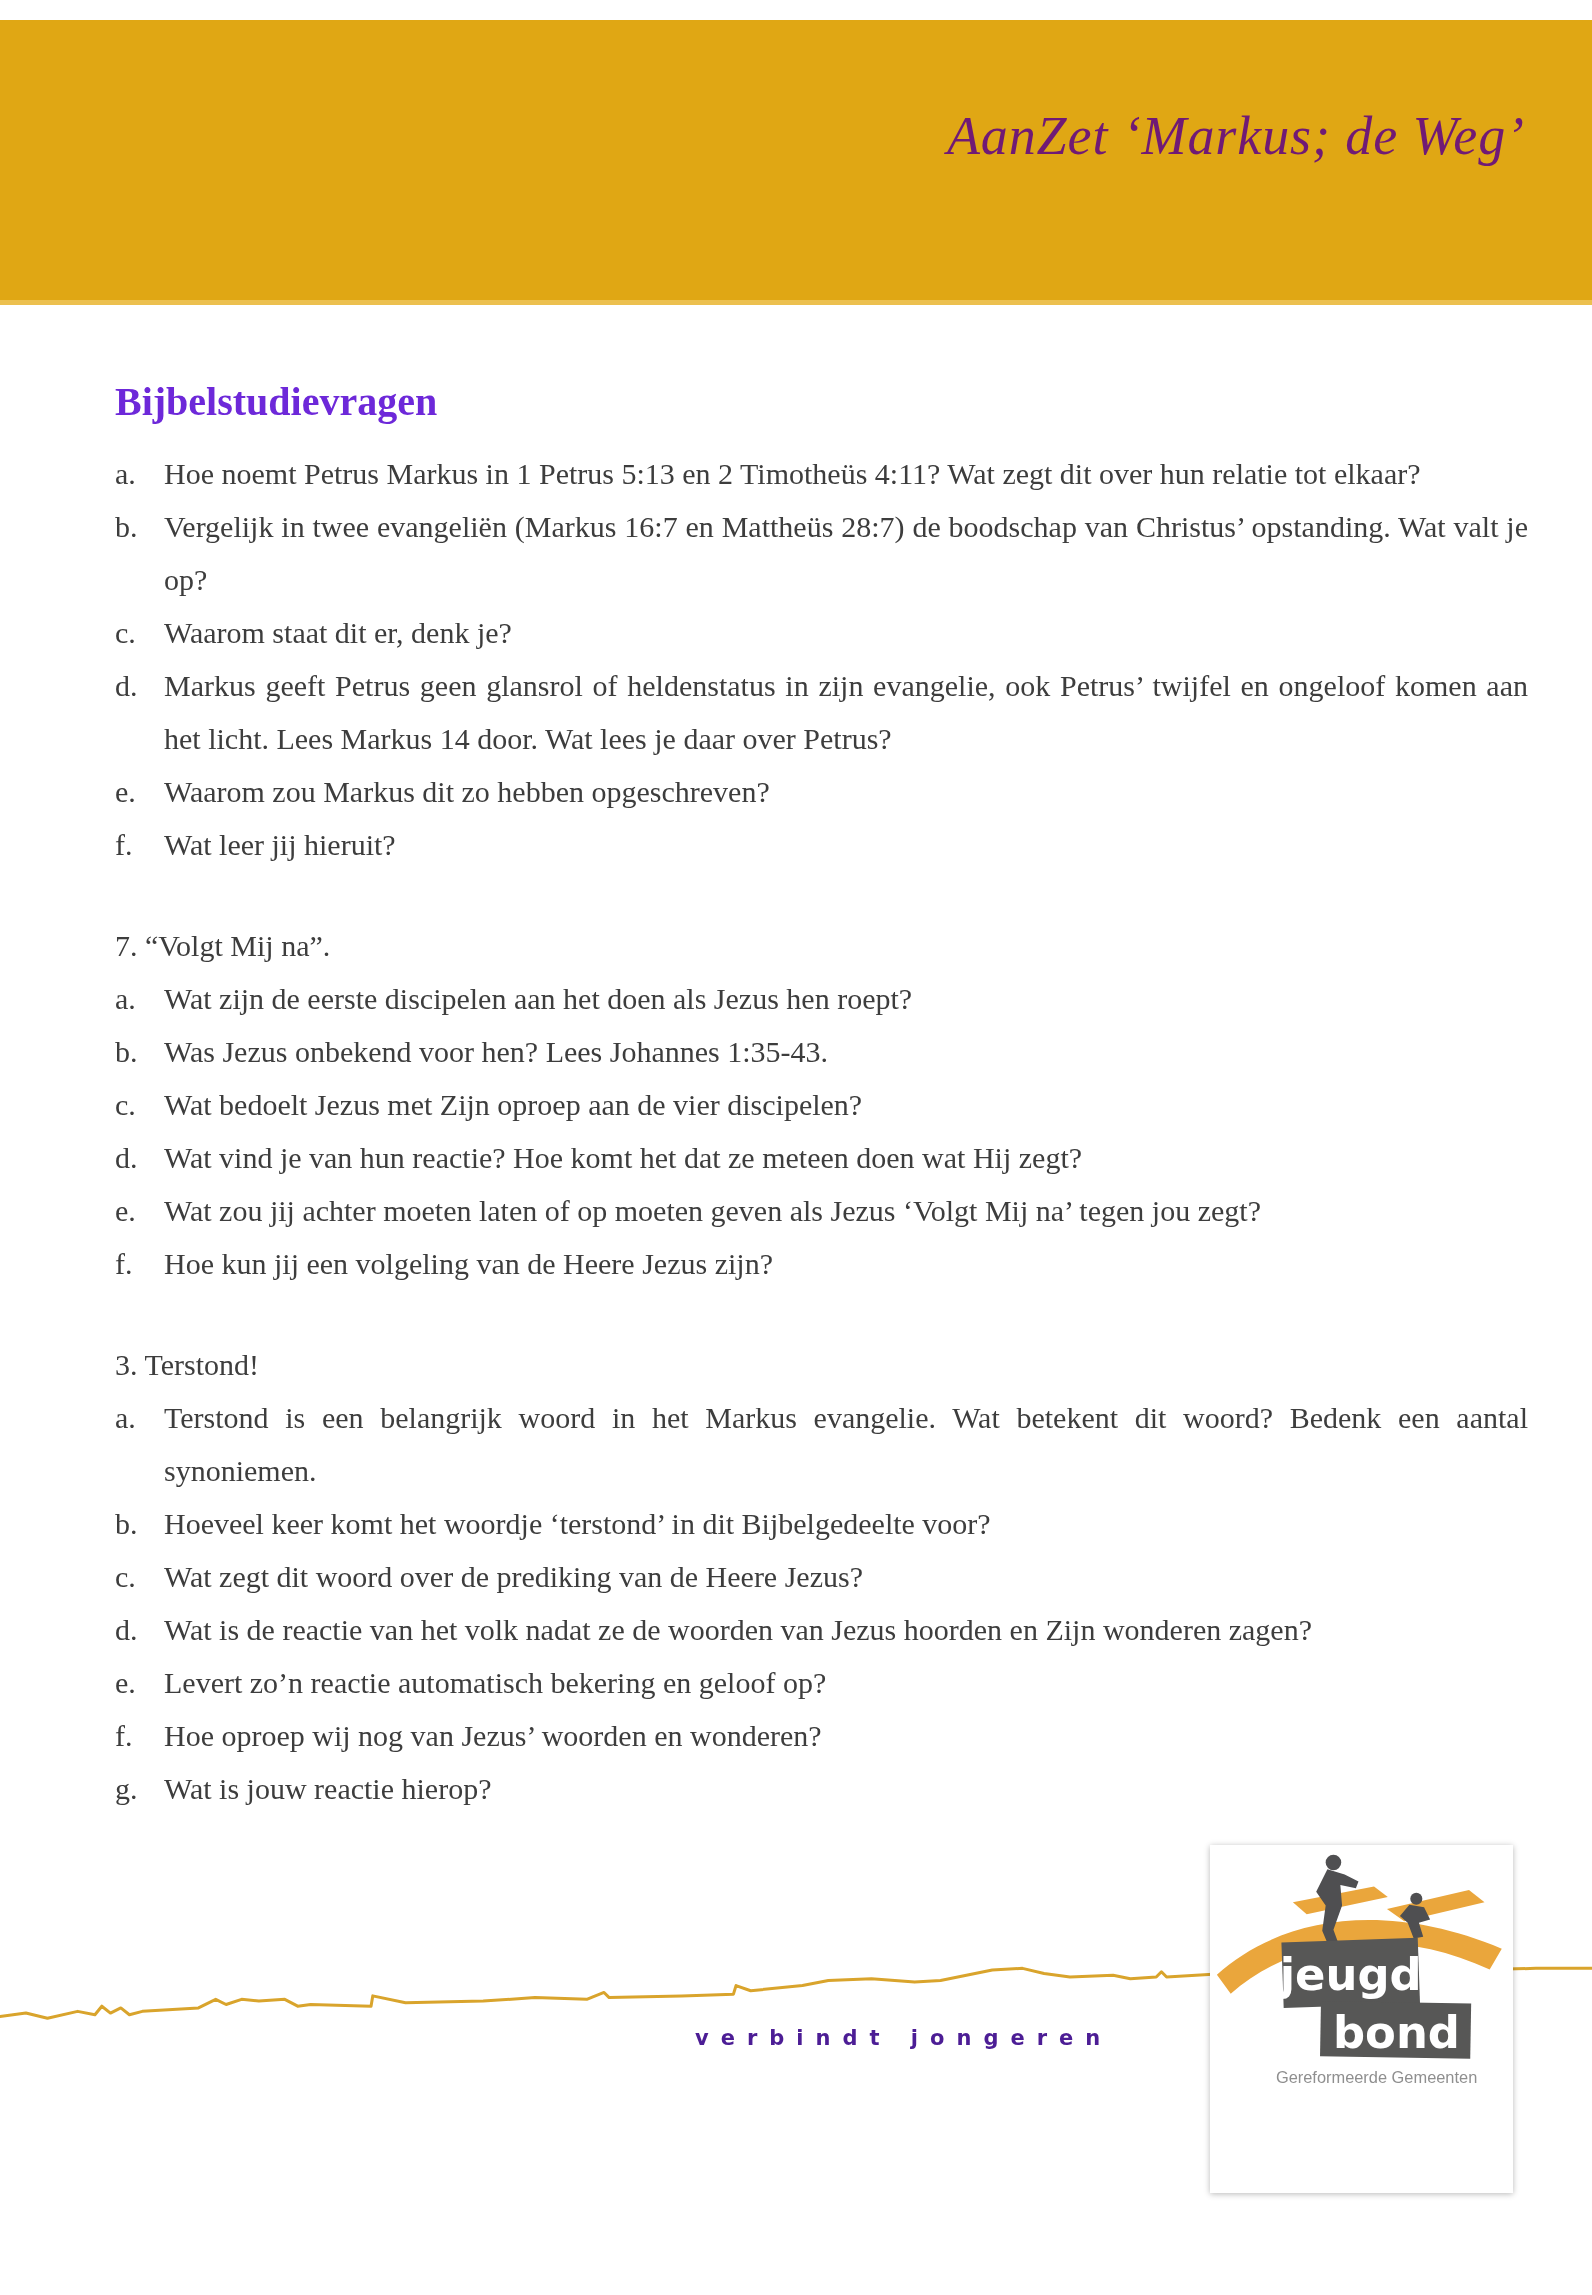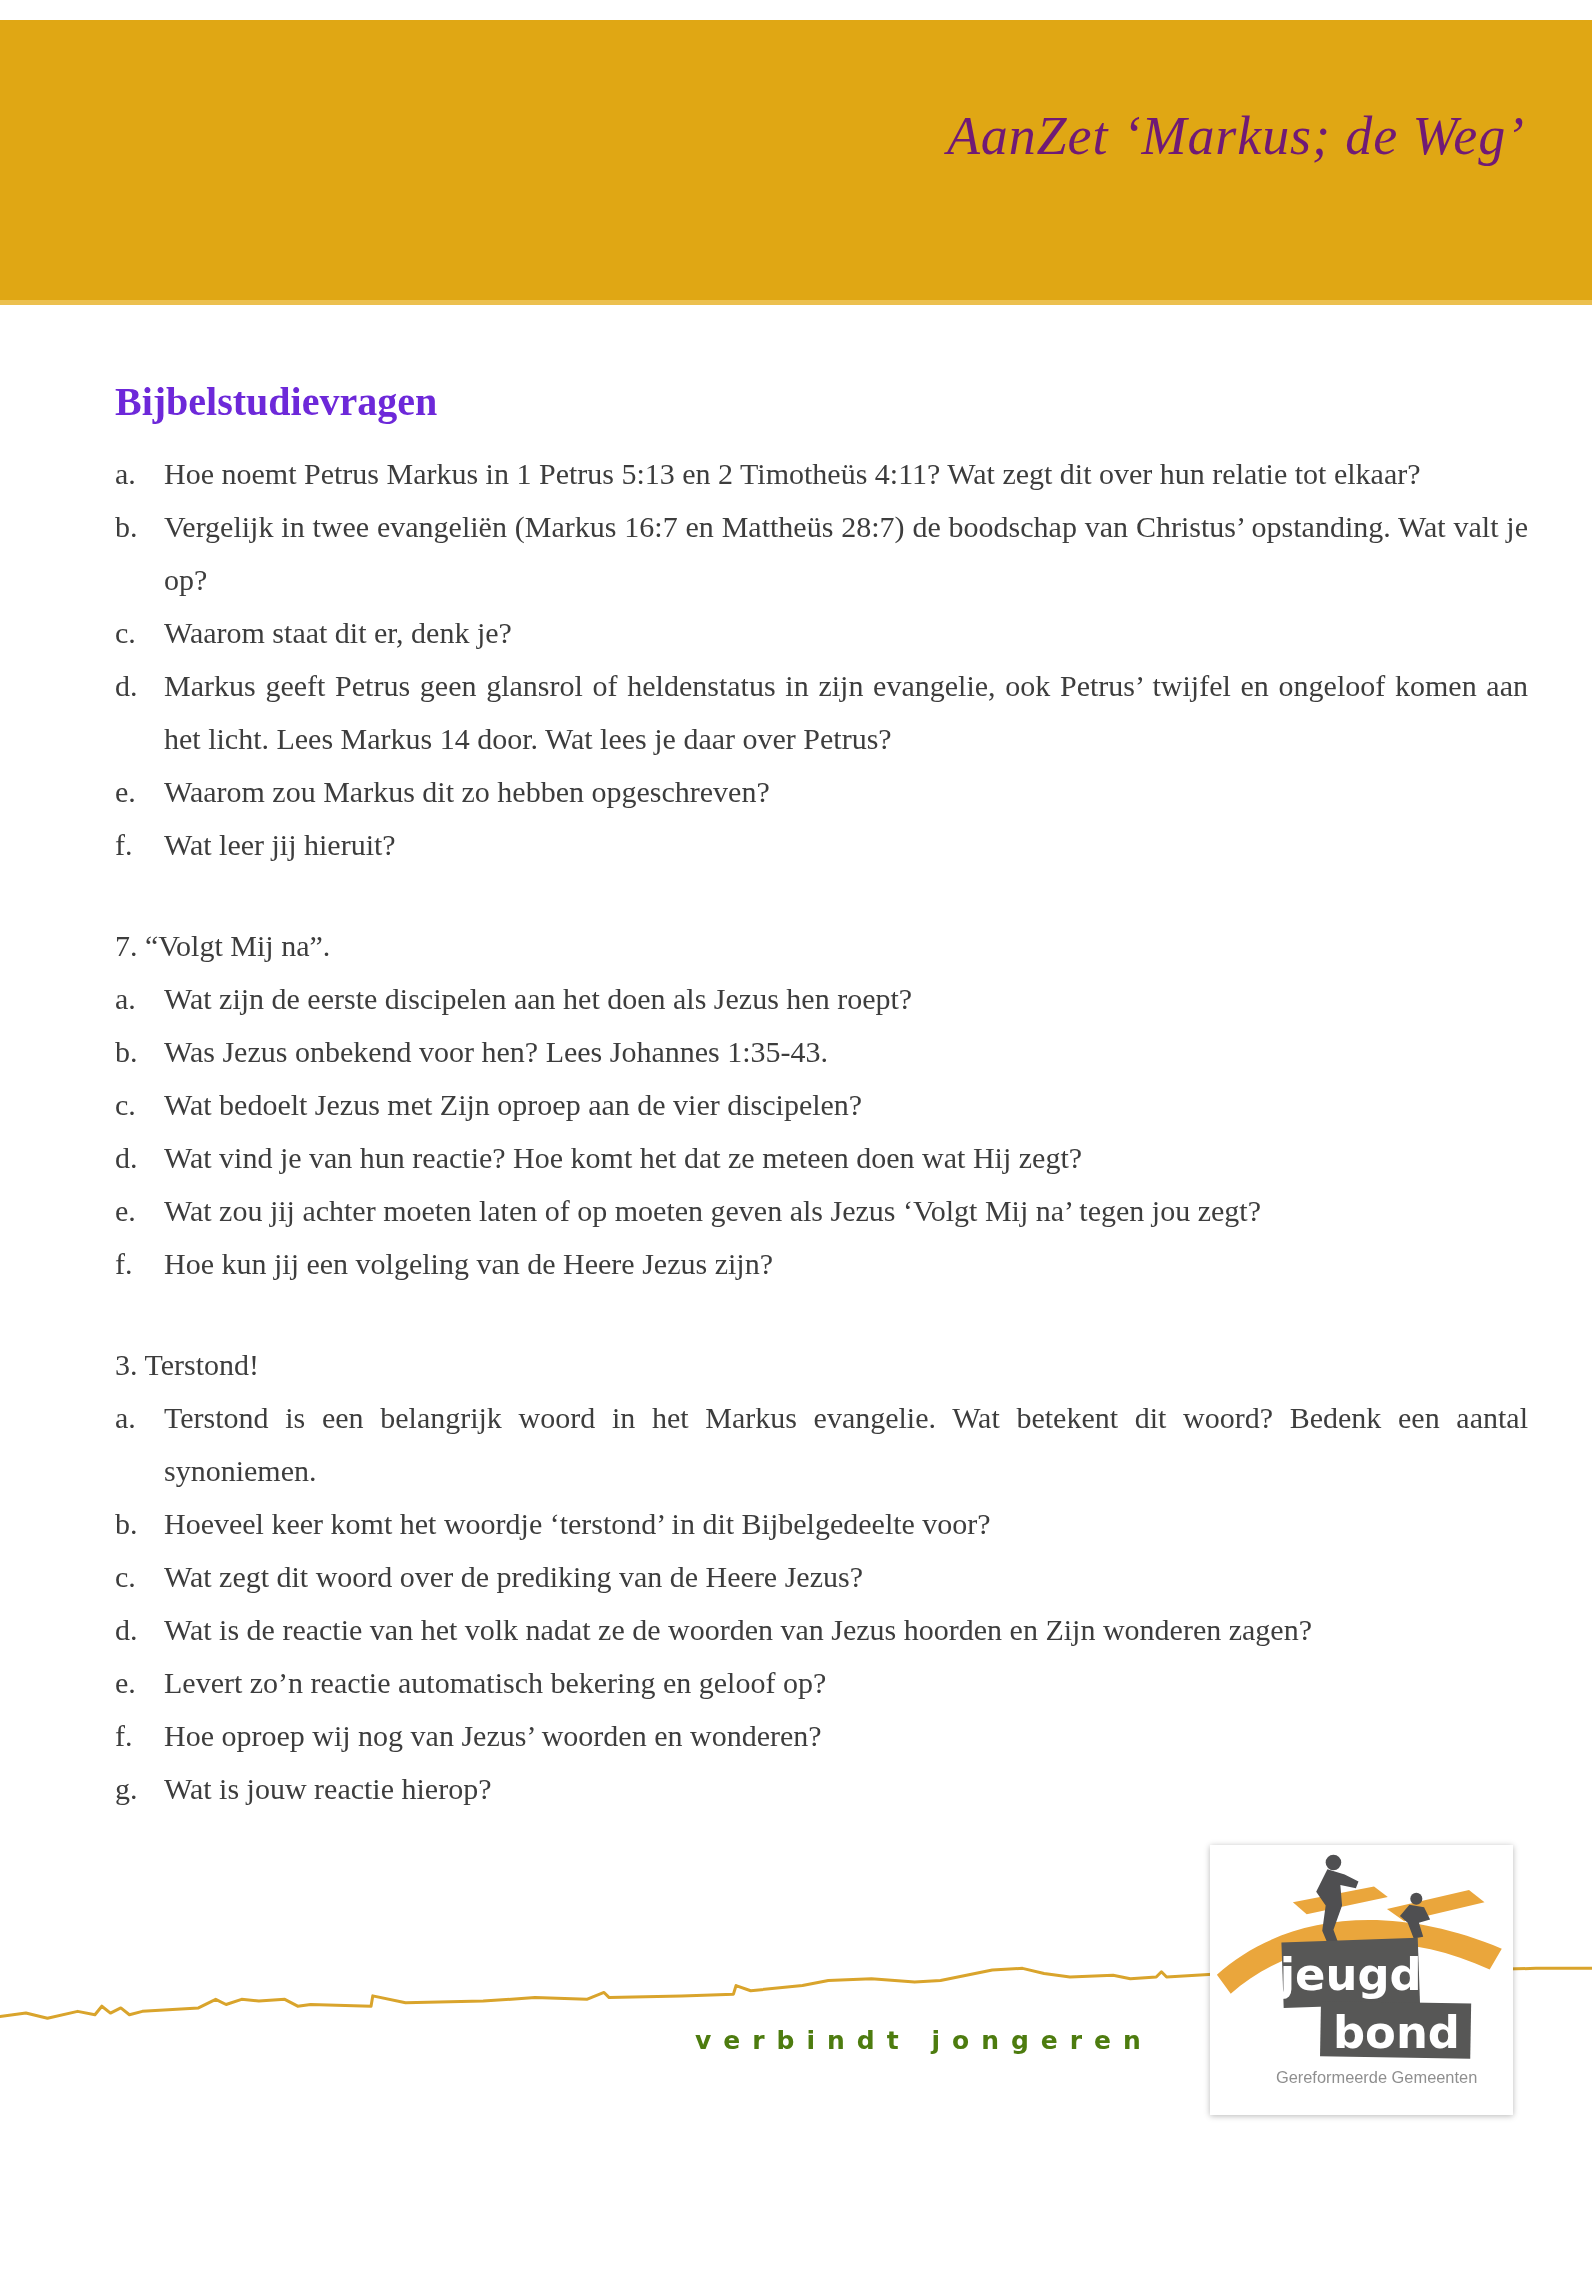--- a/index.html
+++ b/index.html
@@ -65,28 +65,28 @@
   .wave-svg {
     position: absolute; left: 0; top: 1946px;
     width: 1592px; height: 86px;
     z-index: 1;
   }
   .tagline {
     position: absolute; left: 695px; top: 2026px;
     z-index: 2;
     font-family: "DejaVu Sans", sans-serif;
     font-weight: bold;
-    font-size: 25px;
+    font-size: 21px;
     letter-spacing: 12px;
-    color: #4d7c0f;
+    color: #4c1d95;
     white-space: nowrap;
   }
   .logo-card {
     position: absolute; left: 1210px; top: 1845px;
-    width: 303px; height: 270px;
+    width: 303px; height: 348px;
     background: #ffffff;
     box-shadow: 0 0.9px 6px rgba(0,0,0,0.28);
     z-index: 3;
   }
   .logo-card svg { display: block; width: 303px; height: 274px; }
   .logo-word { font-family: "DejaVu Sans", sans-serif; font-weight: bold; }
   .logo-caption { font-family: "Liberation Sans", sans-serif; }
 </style>
 </head>
 <body>

